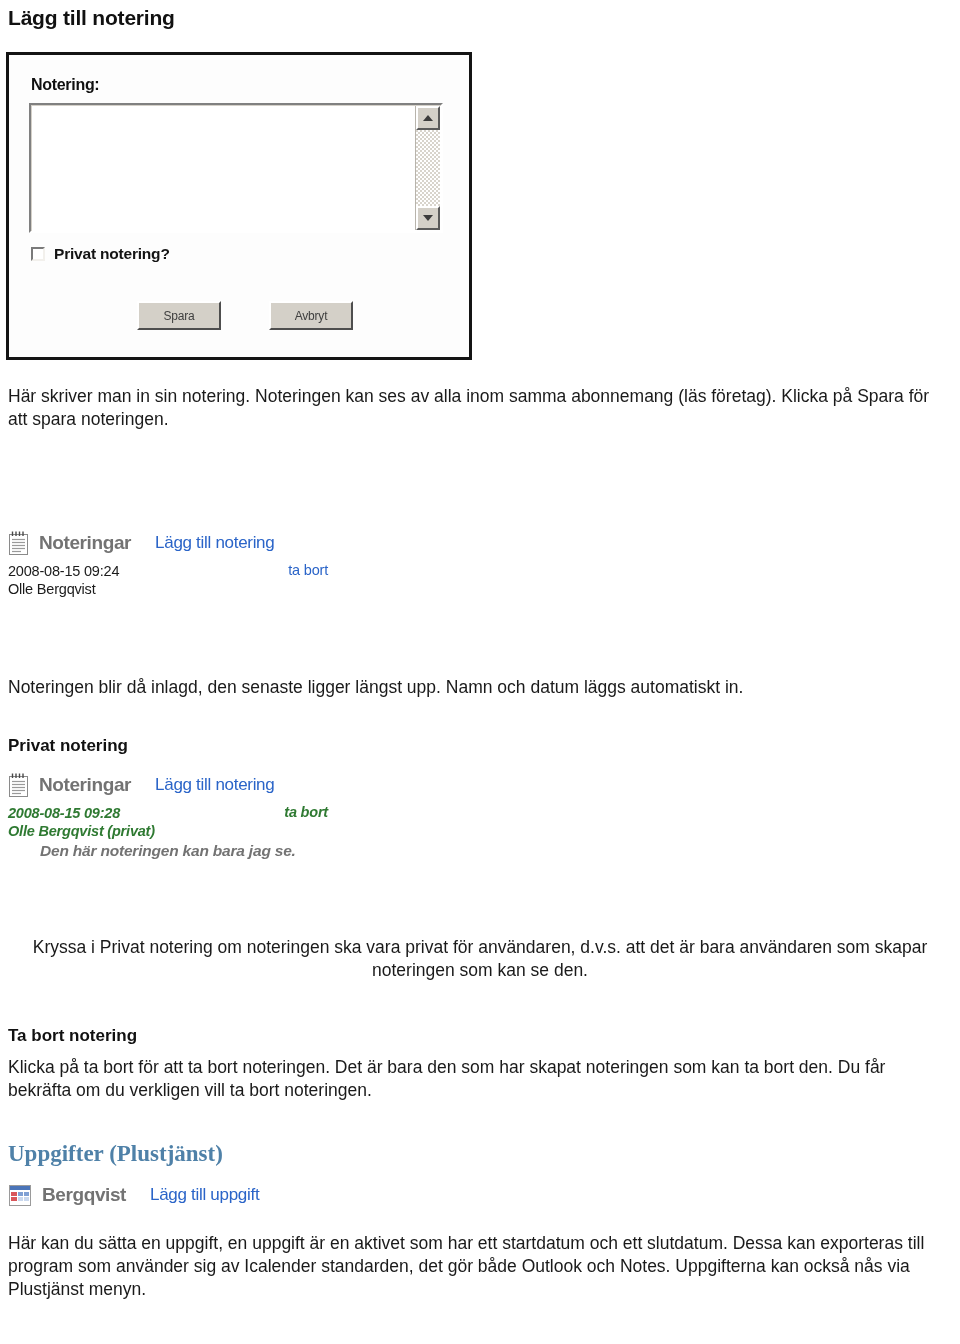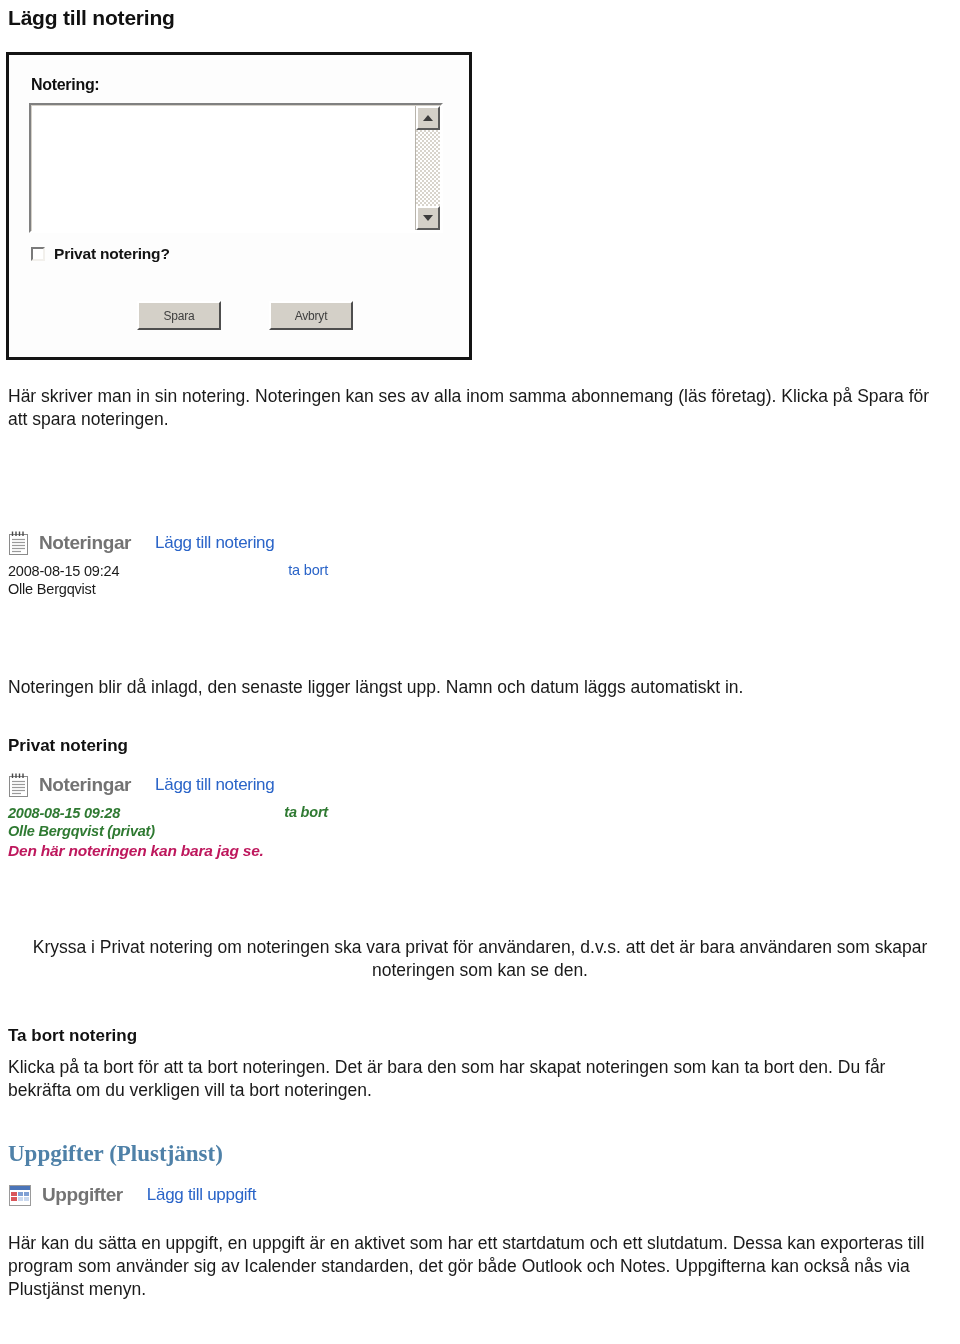--- a/index.html
+++ b/index.html
@@ -232,23 +232,24 @@
     color: #2a64c8;
     letter-spacing: -0.2px;
     cursor: pointer;
   }
   .private .note-meta {
     color: #2f7a32;
     font-style: italic;
     font-weight: bold;
   }
   .private .note-body {
-    color: #be185d;
+    color: #737373;
     font-style: italic;
     font-weight: bold;
+    margin-left: 32px;
   }
   .private .note-delete {
     color: #2f7a32;
     font-style: italic;
     font-weight: bold;
   }
 
   
   .notepad-icon {
     position: relative;
@@ -386,18 +387,18 @@
           <rect x="10" y="8" width="11" height="4" fill="#7fa0d4"></rect>
           <rect x="10" y="13" width="11" height="4" fill="#c9d8ee"></rect>
         </g>
         <g stroke="#ffffff" stroke-width="1">
           <line x1="3" y1="12.5" x2="21" y2="12.5"></line>
           <line x1="9.5" y1="8" x2="9.5" y2="17"></line>
           <line x1="15.5" y1="8" x2="15.5" y2="17"></line>
         </g>
       </svg>
     </span>
-    <span class="widget-title">Uppgifter</span>
+    <span class="widget-title">Bergqvist</span>
     <span class="widget-action">Lägg till uppgift</span>
   </div>
 </div>
 
 <div class="doc-p" style="top:1232px;">Här kan du sätta en uppgift, en uppgift är en aktivet som har ett startdatum och ett slutdatum. Dessa kan exporteras till program som använder sig av Icalender standarden, det gör både Outlook och Notes. Uppgifterna kan också nås via Plustjänst menyn.</div>
 
 </body></html>

